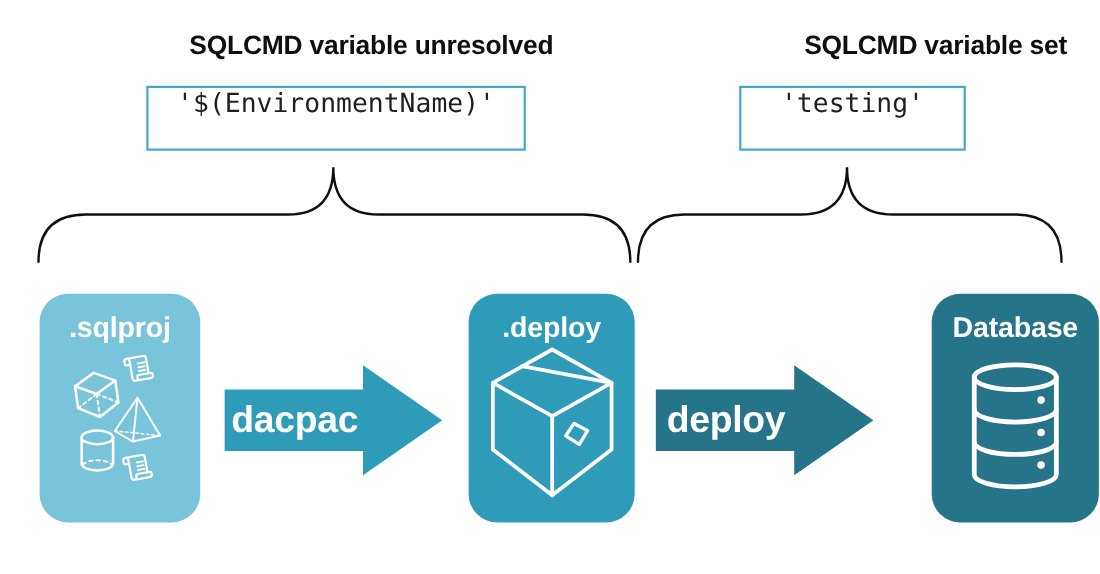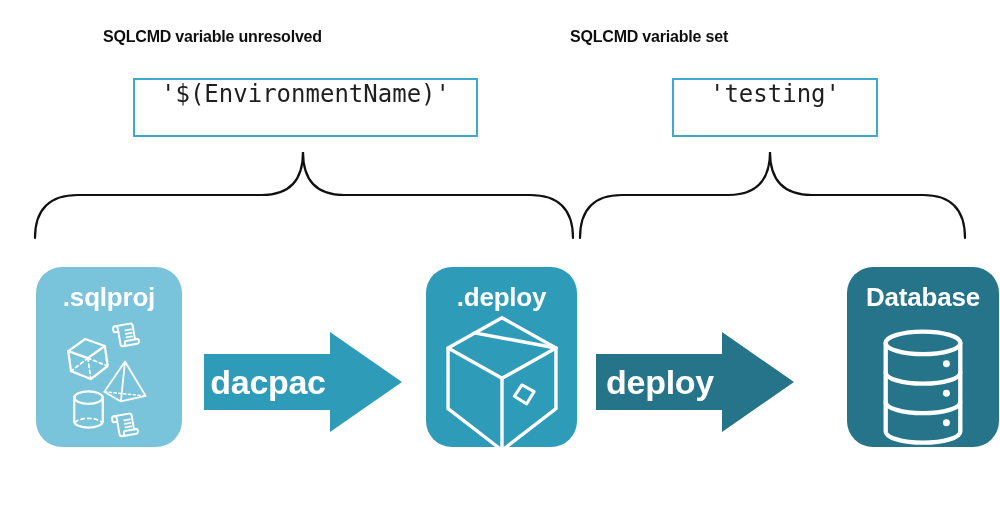--- a/index.html
+++ b/index.html
@@ -5,36 +5,36 @@
   :root{
     --lightblue:#79C4DA; --teal:#2E9BB8; --darkteal:#26748A;
     --boxBorder:#3FA9C9; --ink:#0f0f0f; --codeInk:#1f1f1f; --brace:#101010; --white:#ffffff;
   }
   html,body{margin:0;padding:0;background:#fff;}
   .canvas{
     position:relative;width:1000px;height:522px;background:#fff;overflow:hidden;
     font-family:"Liberation Sans",sans-serif;
   }
   .heading{
-    position:absolute;top:28px;text-align:left;font-weight:700;font-size:16px;
+    position:absolute;top:28px;text-align:right;font-weight:700;font-size:24px;
     color:var(--ink);letter-spacing:-0.2px;
   }
   .codebox{
     position:absolute;top:78px;height:59px;background:#fff;
     border:2px solid var(--boxBorder);box-sizing:border-box;
     display:flex;justify-content:center;
   }
   .codebox span{
     font-family:"DejaVu Sans Mono",monospace;font-size:24px;color:var(--codeInk);
     white-space:pre;
   }
   .braces{position:absolute;left:0;top:0;width:1000px;height:522px;pointer-events:none;}
   .braces path{fill:none;stroke:var(--brace);stroke-width:2.2;stroke-linecap:round;}
   .node{
-    position:absolute;top:267px;height:180px;border-radius:26px;box-sizing:border-box;
+    position:absolute;top:267px;height:208px;border-radius:26px;box-sizing:border-box;
   }
   .node .nodelabel{
     position:absolute;top:15px;left:0;width:100%;text-align:center;
     color:var(--white);font-weight:700;font-size:26px;letter-spacing:-0.2px;
   }
   .node svg{position:absolute;}
   .icon path,.icon ellipse,.icon line{
     fill:none;stroke:var(--white);stroke-linecap:round;stroke-linejoin:round;
   }
   .icon .dashed{stroke-dasharray:3.5 3.5;}

